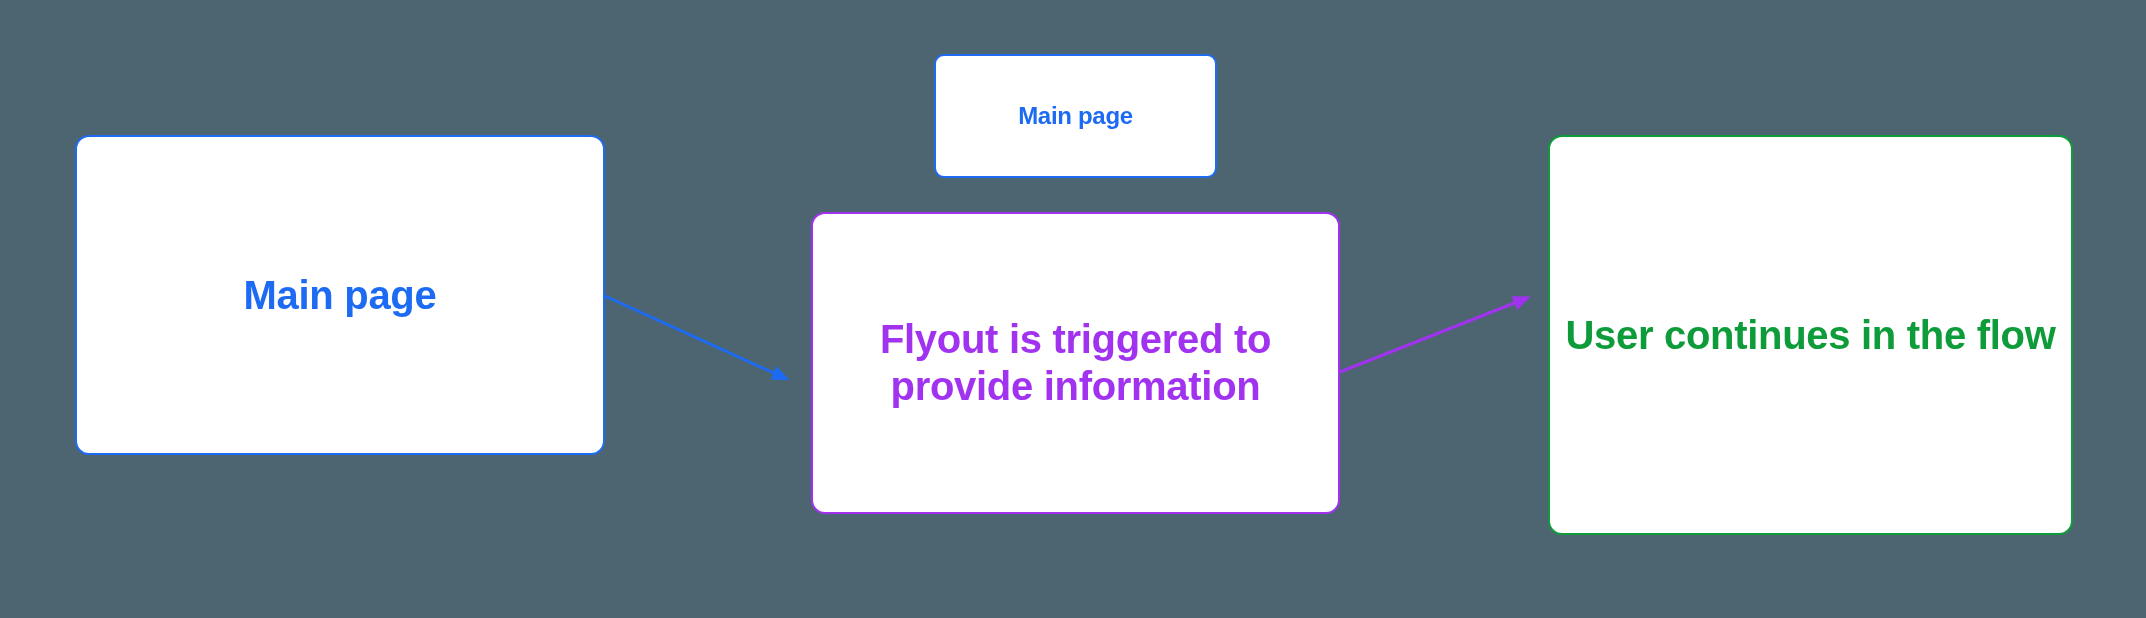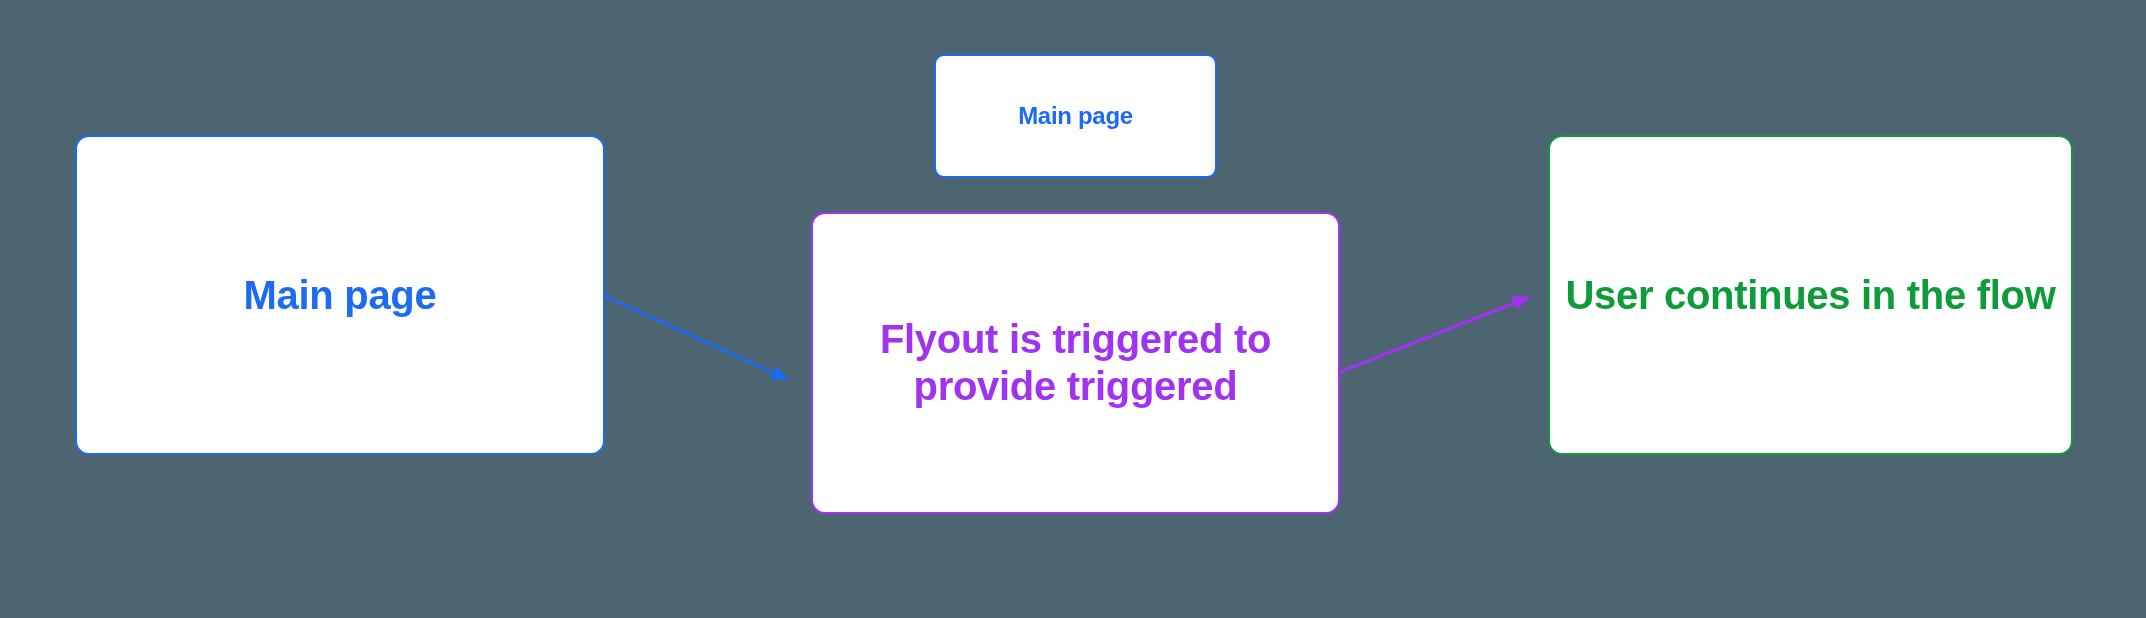--- a/index.html
+++ b/index.html
@@ -41,21 +41,21 @@
   .node-purple { border: 2.5px solid var(--color-purple); }
   .node-green  { border: 2.5px solid var(--color-green); }
   .label-blue   { color: var(--color-blue); }
   .label-purple { color: var(--color-purple); }
   .label-green  { color: var(--color-green); }
 
   .node-main     { left: 75px;   top: 135px; width: 530px; height: 320px; }
   .node-mini     { left: 934px;  top: 54px;  width: 283px; height: 124px; border-radius: 10px; }
   .node-mini .node-label { font-size: 24px; line-height: 28px; }
   .node-flyout   { left: 811px;  top: 212px; width: 529px; height: 302px; }
-  .node-continue { left: 1548px; top: 135px; width: 525px; height: 320px; text-align: center; }
+  .node-continue { left: 1548px; top: 135px; width: 525px; height: 400px; text-align: center; }
   .nowrap { white-space: nowrap; }
 
   .connectors {
     position: absolute;
     left: 0; top: 0;
     pointer-events: none;
   }
   .line-blue   { stroke: var(--color-blue);   stroke-width: 3; }
   .line-purple { stroke: var(--color-purple); stroke-width: 3; }
   .head-blue   { fill: var(--color-blue); }
@@ -83,21 +83,21 @@
     <div class="node-label label-blue">Main page</div>
   </div>
 
   <div class="node node-blue node-mini">
     <div class="node-label label-blue">Main page</div>
   </div>
 
   <div class="node node-purple node-flyout">
     <div class="node-label label-purple">
       <div>Flyout is triggered to</div>
-      <div>provide triggered</div>
+      <div>provide information</div>
     </div>
   </div>
 
   <div class="node node-green node-continue">
     <div class="node-label label-green nowrap">User continues in the flow</div>
   </div>
 
 </div>
 
 </body></html>

